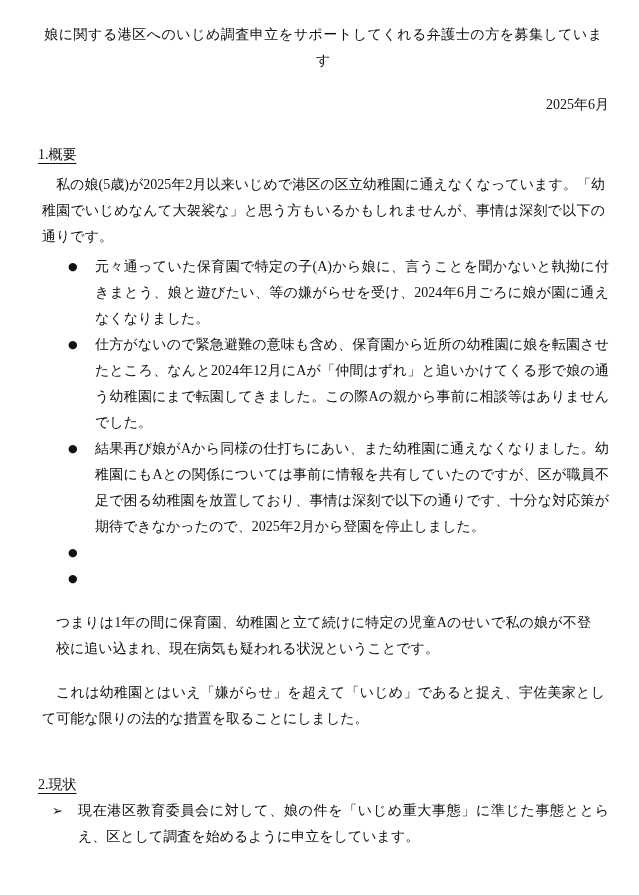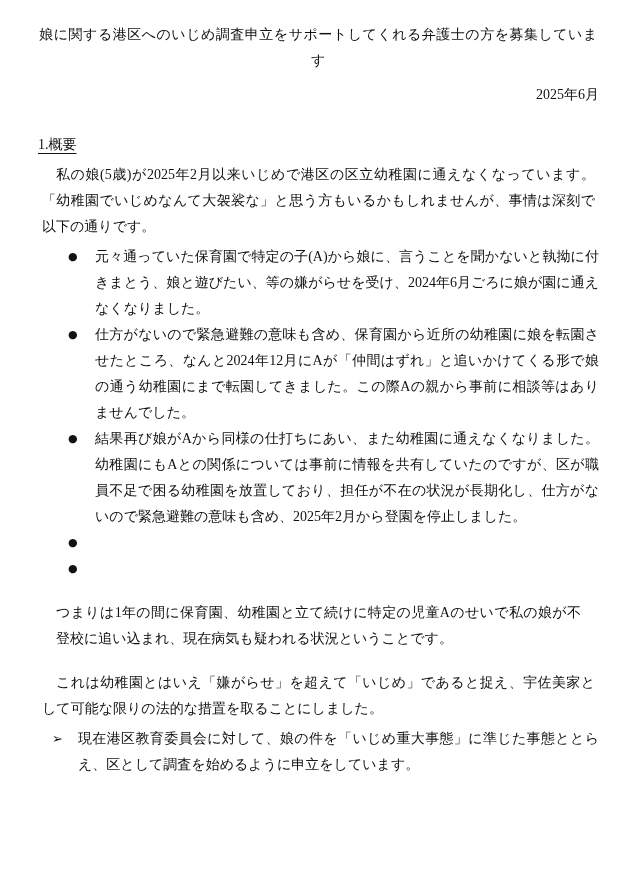--- a/index.html
+++ b/index.html
@@ -10,30 +10,30 @@
   .page {
     position: relative;
     width: 639px;
     height: 895px;
     box-sizing: border-box;
     background: #ffffff;
     color: #111111;
     font-family: "Liberation Serif", "DejaVu Serif", serif;
     font-size: 14px;
     line-height: 26px;
-    padding: 22px 40px 0 38px;
+    padding: 22px 30px 0 38px;
     overflow: hidden;
   }
   .doc-title {
     text-align: center;
     letter-spacing: 0.5px;
   }
   .meta-block {
     text-align: right;
-    margin-top: 8px;
+    margin-top: 18px;
   }
   .section-heading {
     margin-top: 24px;
     text-decoration: underline;
     text-underline-offset: 4px;
   }
   .section-heading-2 {
     margin-top: 40px;
     text-decoration: underline;
     text-underline-offset: 4px;
@@ -93,35 +93,36 @@
       <div class="list-item">
         <span class="marker">●</span>
         <span class="item-text">元々通っていた保育園で特定の子(A)から娘に、言うことを聞かないと執拗に付きまとう、娘と遊びたい、等の嫌がらせを受け、2024年6月ごろに娘が園に通えなくなりました。</span>
       </div>
       <div class="list-item">
         <span class="marker">●</span>
         <span class="item-text">仕方がないので緊急避難の意味も含め、保育園から近所の幼稚園に娘を転園させたところ、なんと2024年12月にAが「仲間はずれ」と追いかけてくる形で娘の通う幼稚園にまで転園してきました。この際Aの親から事前に相談等はありませんでした。</span>
       </div>
       <div class="list-item">
         <span class="marker">●</span>
-        <span class="item-text">結果再び娘がAから同様の仕打ちにあい、また幼稚園に通えなくなりました。幼稚園にもAとの関係については事前に情報を共有していたのですが、区が職員不足で困る幼稚園を放置しており、担任が不在の状況が長期化し、仕方がないので緊急避難の意味も含め、2025年2月から登園を停止しました。</span>
+        <span class="item-text">結果再び娘がAから同様の仕打ちにあい、また幼稚園に通えなくなりました。幼稚園にもAとの関係については事前に情報を共有していたのですが、区が職員不足で困る幼稚園を放置しており、事情は深刻で以下の通りです、十分な対応策が期待できなかったので、2025年2月から登園を停止しました。</span>
       </div>
       <div class="list-item">
         <span class="marker">●</span>
       </div>
       <div class="list-item">
         <span class="marker">●</span>
       </div>
     </div>
 
     <p class="para-noindent">つまりは1年の間に保育園、幼稚園と立て続けに特定の児童Aのせいで私の娘が不登校に追い込まれ、現在病気も疑われる状況ということです。</p>
     <p class="para">これは幼稚園とはいえ「嫌がらせ」を超えて「いじめ」であると捉え、宇佐美家として可能な限りの法的な措置を取ることにしました。</p>
   </div>
 
   <div>
+    <div class="section-heading-2">2.現状</div>
 
     <div class="list arrow-list">
       <div class="list-item">
         <span class="marker">➢</span>
         <span class="item-text">現在港区教育委員会に対して、娘の件を「いじめ重大事態」に準じた事態ととらえ、区として調査を始めるように申立をしています。</span>
       </div>
 
     </div>
   </div>
 

